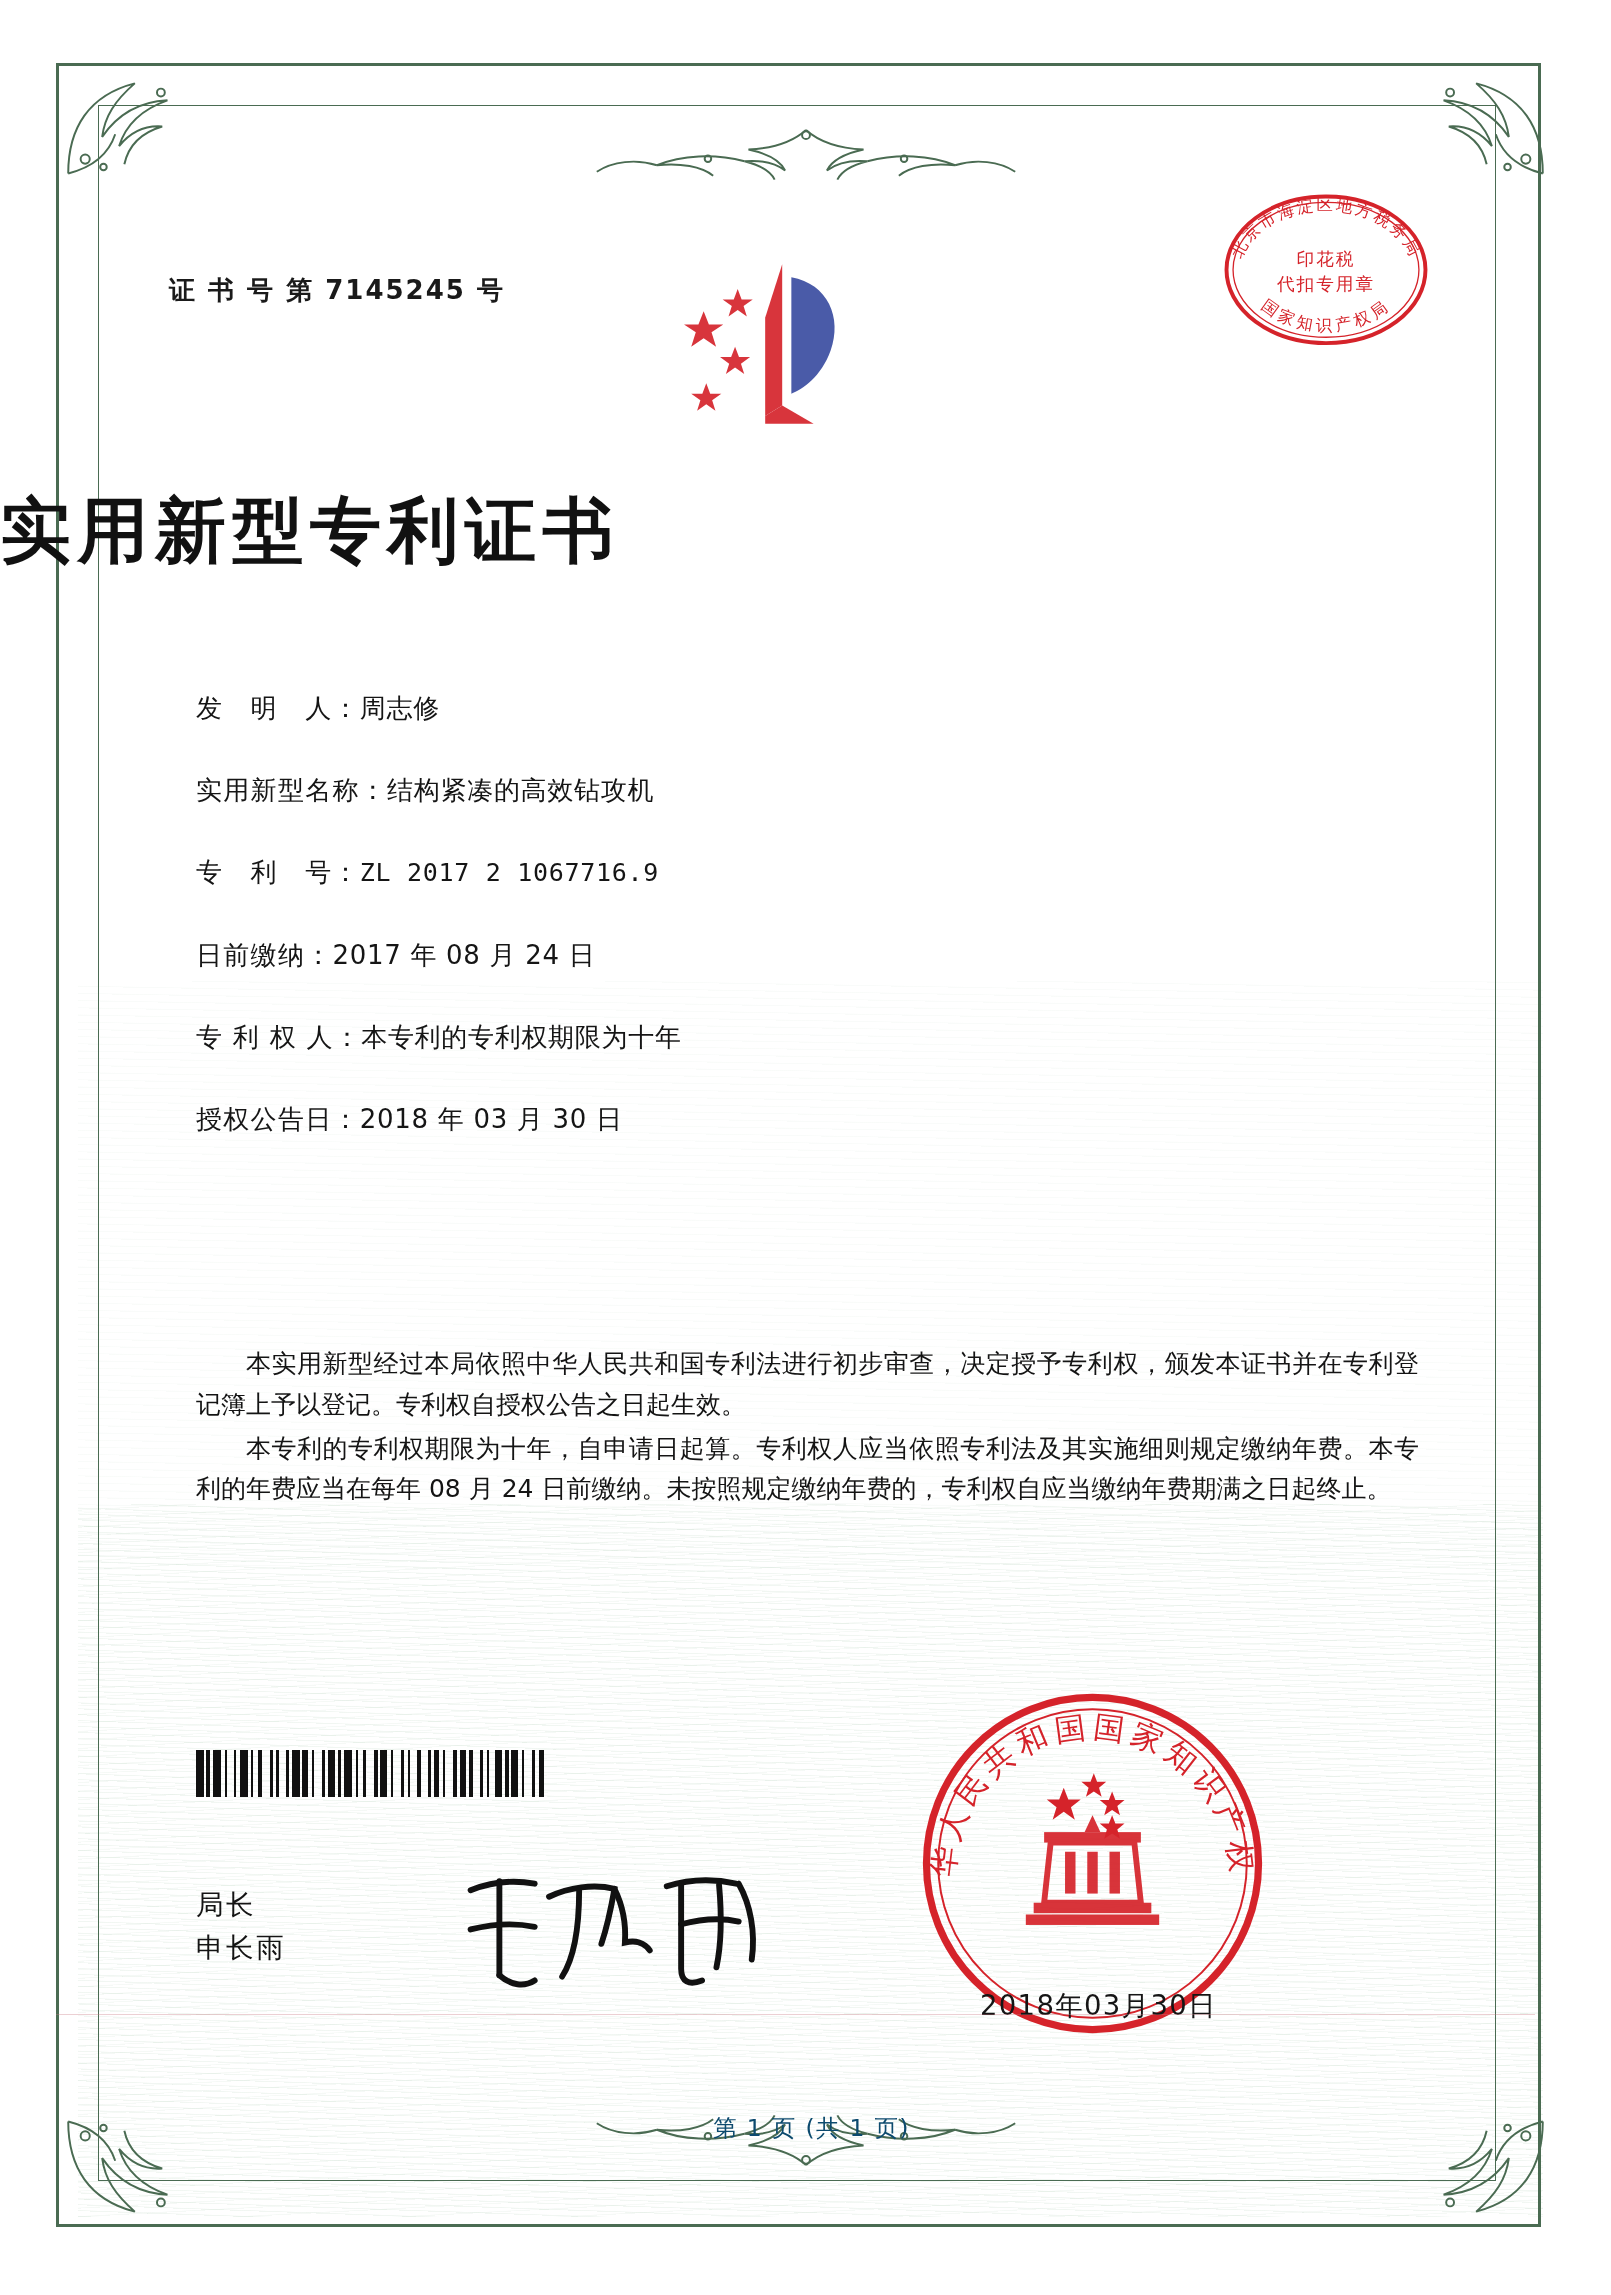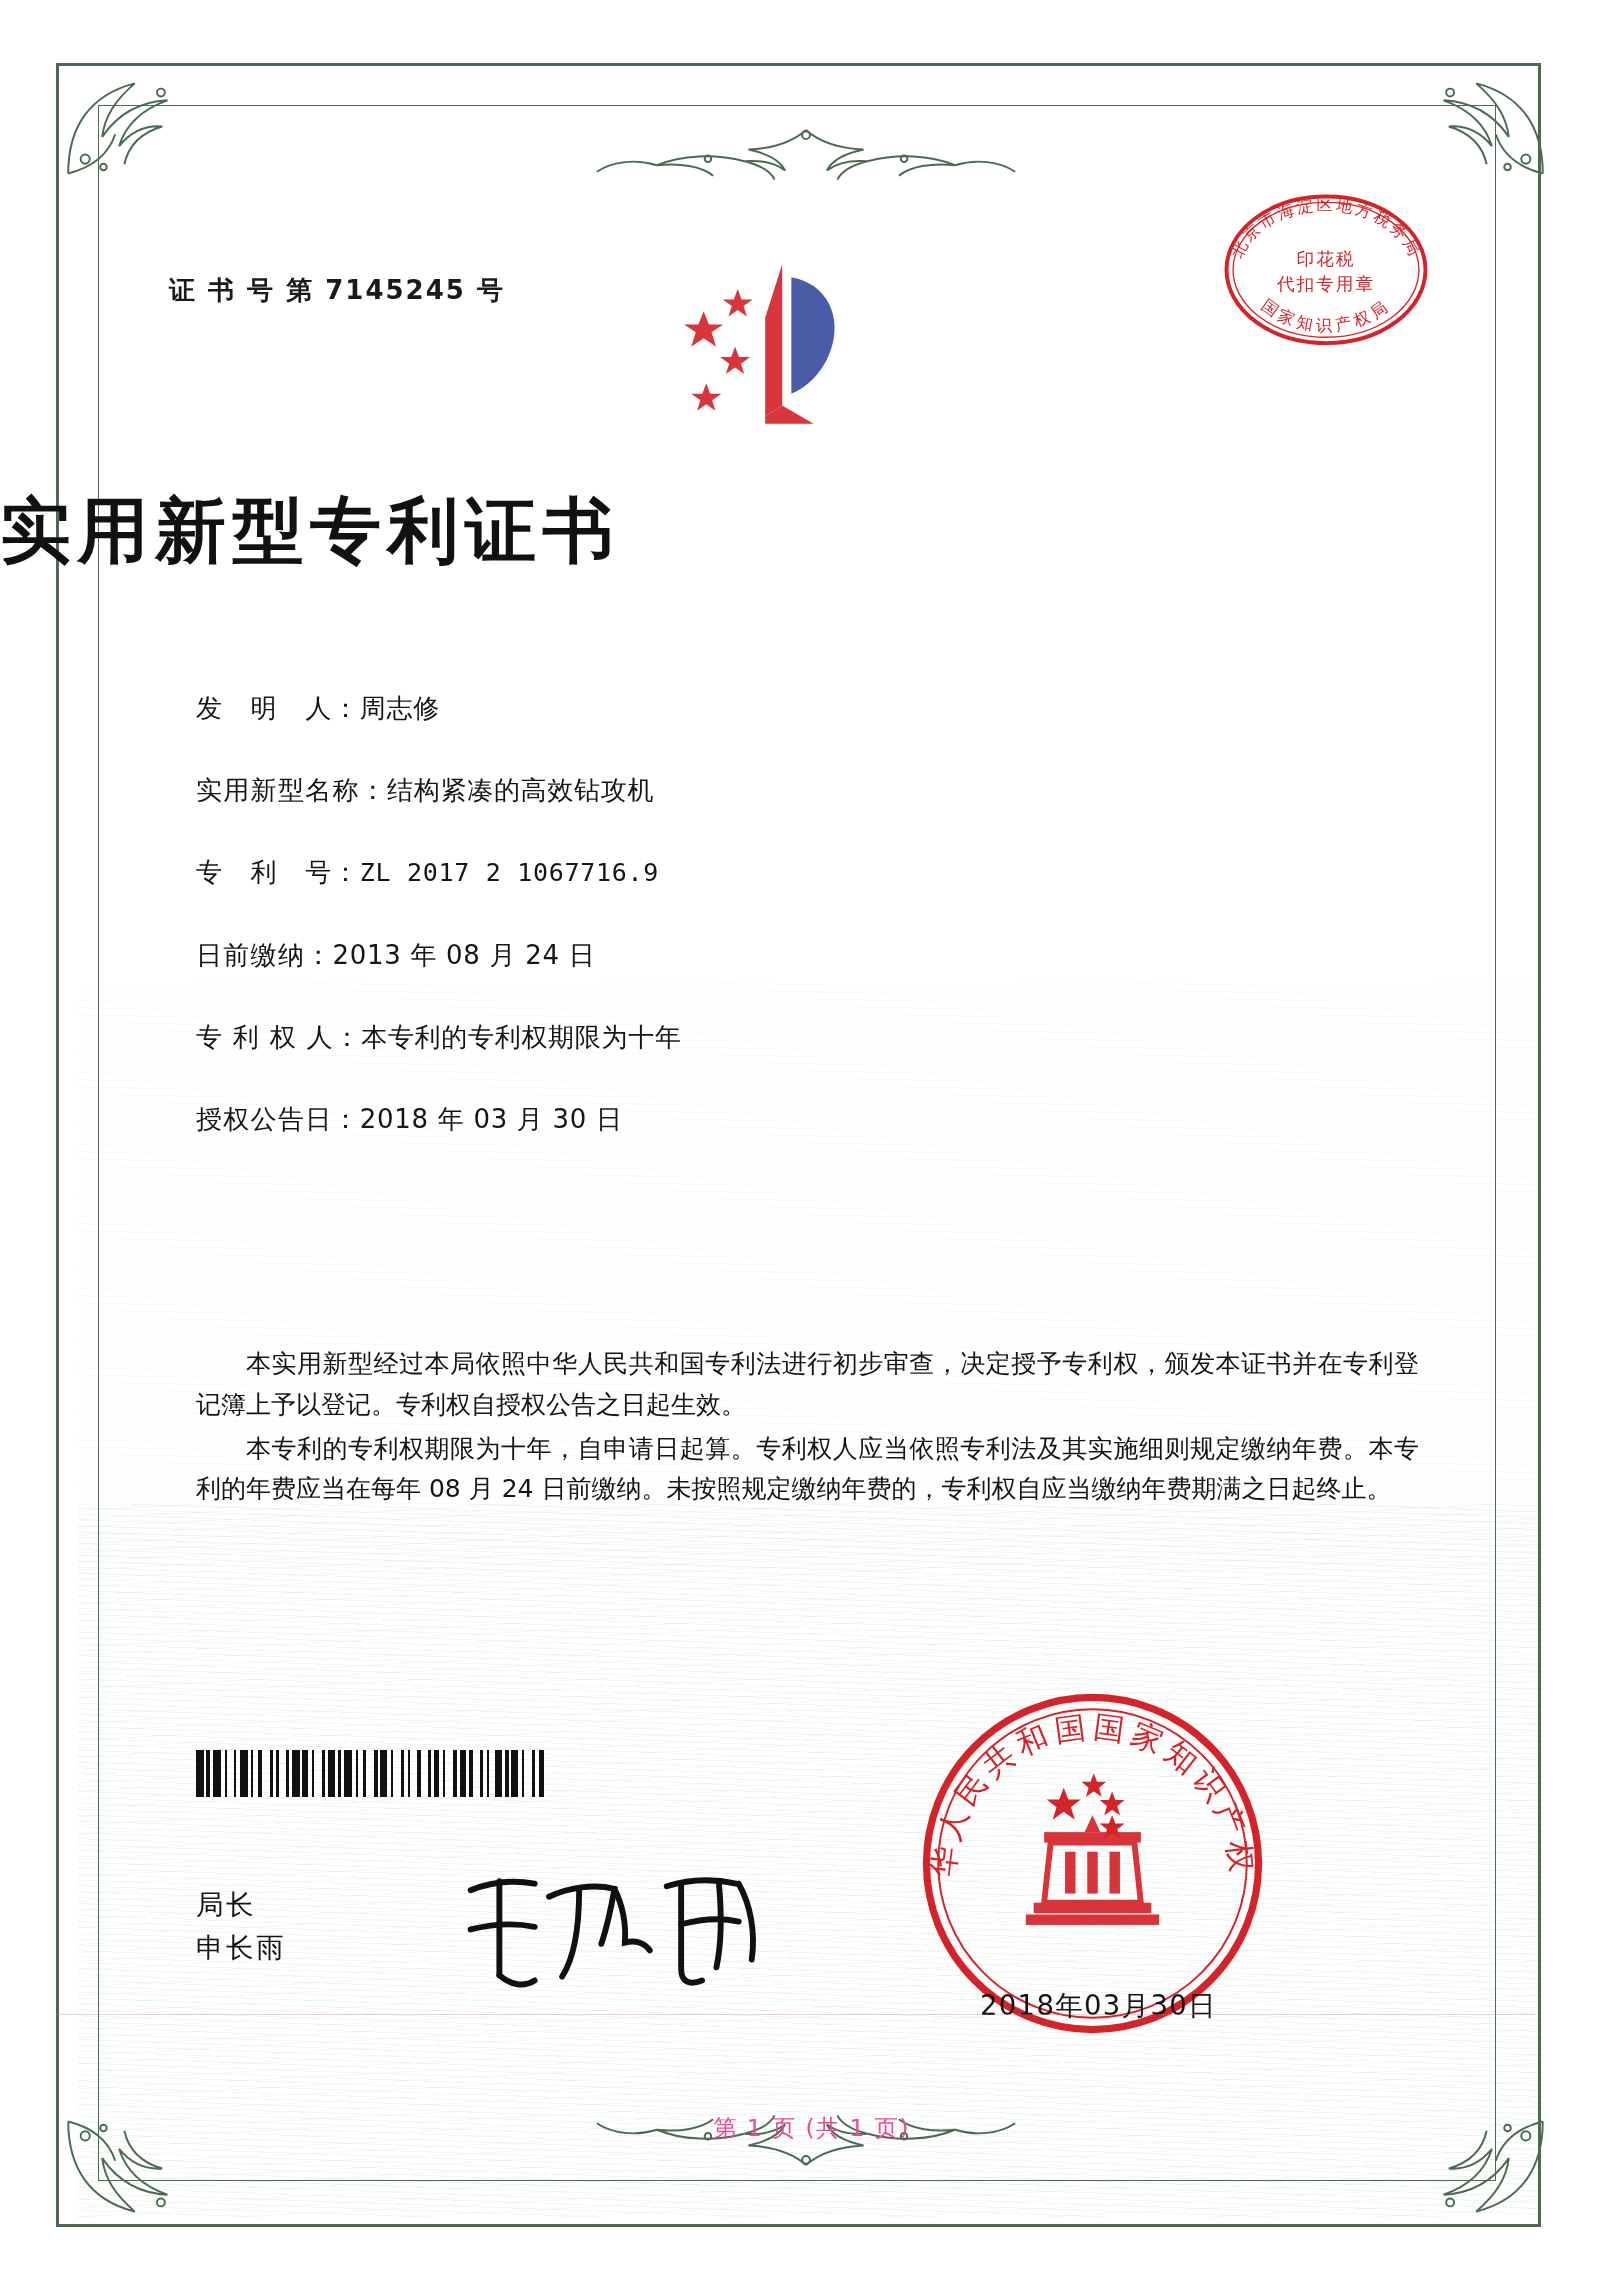--- a/index.html
+++ b/index.html
@@ -108,21 +108,21 @@
   .big-stamp{
     position:absolute;left:916px;top:1687px;width:353px;height:353px;
   }
   .stamp-date{
     position:absolute;left:980px;top:1988px;
     font-family:"DejaVu Sans", sans-serif;
     font-size:27.5px;color:#151515;letter-spacing:1.3px;
   }
   .footer{
     position:absolute;left:12px;right:0;top:2112px;text-align:center;
-    font-family:"DejaVu Sans", sans-serif;font-size:23.5px;color:#ec4899;letter-spacing:1.3px;
+    font-family:"DejaVu Sans", sans-serif;font-size:23.5px;color:#0c4a6e;letter-spacing:1.3px;
   }
   .thin-line{
     position:absolute;left:56px;top:2014px;width:1479px;height:0.7px;
     background:rgba(200,120,130,0.35);
   }
 </style>
 </head>
 <body>
 
 <div class="page">
@@ -238,21 +238,21 @@
     <div class="field">
       <span class="lbl">发　明　人：</span><span class="val">周志修</span>
     </div>
     <div class="field">
       <span class="lbl">实用新型名称：</span><span class="val">结构紧凑的高效钻攻机</span>
     </div>
     <div class="field">
       <span class="lbl">专　利　号：</span><span class="val mono">ZL 2017 2 1067716.9</span>
     </div>
     <div class="field">
-      <span class="lbl">日前缴纳：</span><span class="val">2013 年 08 月 24 日</span>
+      <span class="lbl">日前缴纳：</span><span class="val">2017 年 08 月 24 日</span>
     </div>
     <div class="field">
       <span class="lbl">专 利 权 人：</span><span class="val">本专利的专利权期限为十年</span>
     </div>
     <div class="field">
       <span class="lbl">授权公告日：</span><span class="val">2018 年 03 月 30 日</span>
     </div>
   </div>
 
   <div class="body-text">

